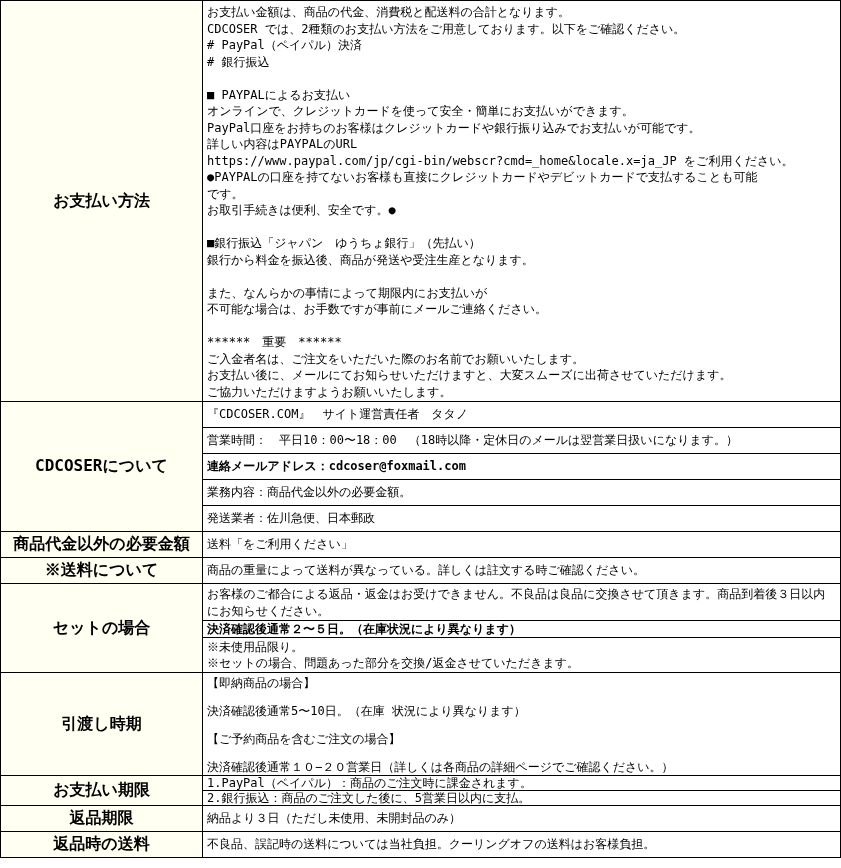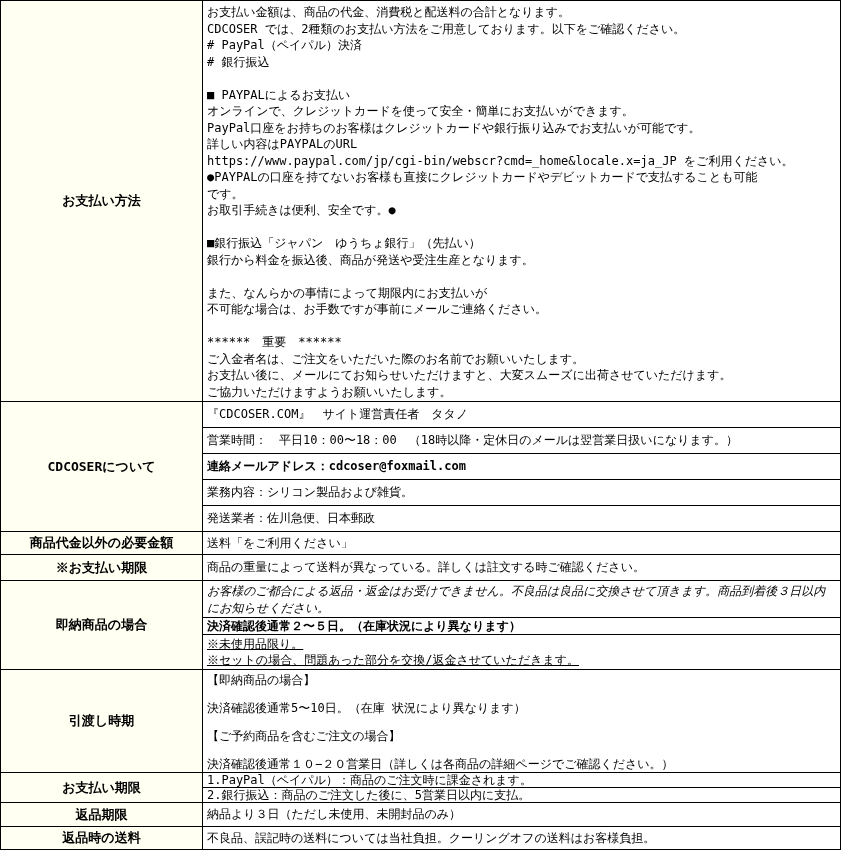--- a/index.html
+++ b/index.html
@@ -16,42 +16,42 @@
     border-collapse: collapse;
     table-layout: fixed;
   }
   col.label-col { width: 202px; }
   th, td {
     border: 1px solid var(--border, #000000);
   }
   th {
     background: var(--label-bg, #FFFFF2);
     font-weight: bold;
-    font-size: 13px;
+    font-size: 16px;
     text-align: center;
     vertical-align: middle;
     padding: 2px;
     font-family: "DejaVu Sans Mono", monospace;
   }
   td {
     background: var(--content-bg, #FFFFFF);
     vertical-align: middle;
     padding: 1px 4px;
     line-height: 16.5px;
   }
   td.top { vertical-align: top; padding-top: 3px; margin-left: 28px; }
   .pre { white-space: pre-wrap; word-break: break-all; }
   .pre.loose { line-height: 14px; }
   td.about-row { height: 26px; }
   td.bold { font-weight: bold; }
   td.h21 { height: 21px; }
   td.h26 { height: 26px; }
-  td.defects-a { vertical-align: top; padding-top: 2px; font-style: italic; }
+  td.defects-a { vertical-align: top; padding-top: 2px; }
   td.defects-b { height: 17px; line-height: 15px; padding: 0 4px; font-weight: bold; }
-  td.defects-c { line-height: 16px; padding: 1px 4px; text-decoration: underline; }
+  td.defects-c { line-height: 16px; padding: 1px 4px; }
   td.deadline-row { height: 15px; line-height: 14px; padding: 0 4px; vertical-align: middle; margin-left: 14px; }
   td.h24 { height: 24px; margin-top: 24px; }
   td.h20 { height: 20px; line-height: 15px; }
 </style>
 </head>
 <body>
 
 <table class="info">
   <colgroup>
       <col class="label-col">
@@ -93,38 +93,38 @@
       <th rowspan="5">CDCOSERについて</th>
       <td class="about-row">『CDCOSER.COM』　サイト運営責任者　タタノ</td>
     </tr>
     <tr>
       <td class="about-row">営業時間：　平日10：00〜18：00　（18時以降・定休日のメールは翌営業日扱いになります。）</td>
     </tr>
     <tr>
       <td class="about-row bold">連絡メールアドレス：cdcoser@foxmail.com</td>
     </tr>
     <tr>
-      <td class="about-row">業務内容：シリコン製品および雑貨。</td>
+      <td class="about-row">業務内容：商品代金以外の必要金額。</td>
     </tr>
     <tr>
       <td class="about-row">発送業者：佐川急便、日本郵政</td>
     </tr>
 
     <tr>
       <th>商品代金以外の必要金額</th>
       <td class="h21">送料「をご利用ください」</td>
     </tr>
 
     <tr>
-      <th>※お支払い期限</th>
+      <th>※送料について</th>
       <td class="h26">商品の重量によって送料が異なっている。詳しくは註文する時ご確認ください。</td>
     </tr>
 
     <tr>
-      <th rowspan="3">即納商品の場合</th>
+      <th rowspan="3">セットの場合</th>
       <td class="defects-a">
         <div class="pre">お客様のご都合による返品・返金はお受けできません。不良品は良品に交換させて頂きます。商品到着後３日以内にお知らせください。</div>
       </td>
     </tr>
     <tr>
       <td class="defects-b">決済確認後通常２〜５日。（在庫状況により異なります）</td>
     </tr>
     <tr>
       <td class="defects-c">
         <div class="pre">※未使用品限り。

